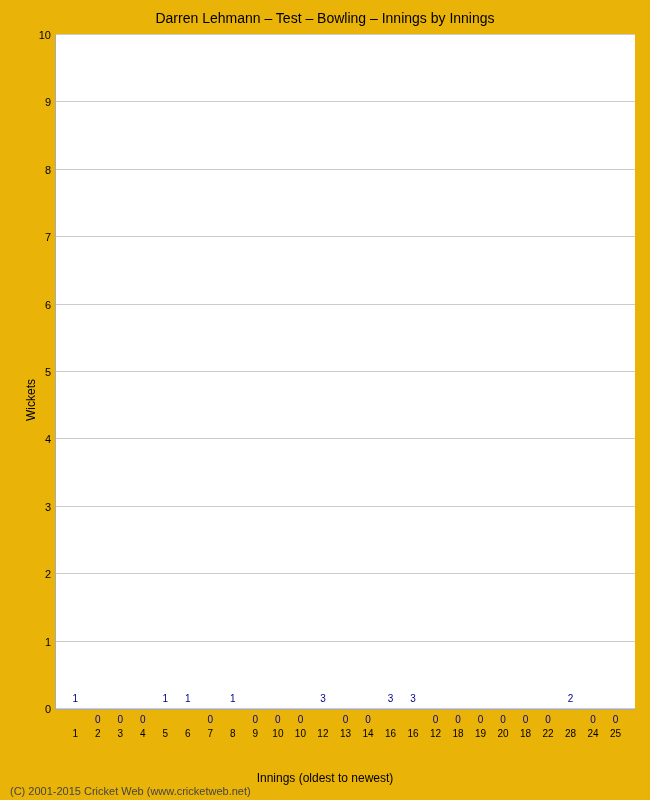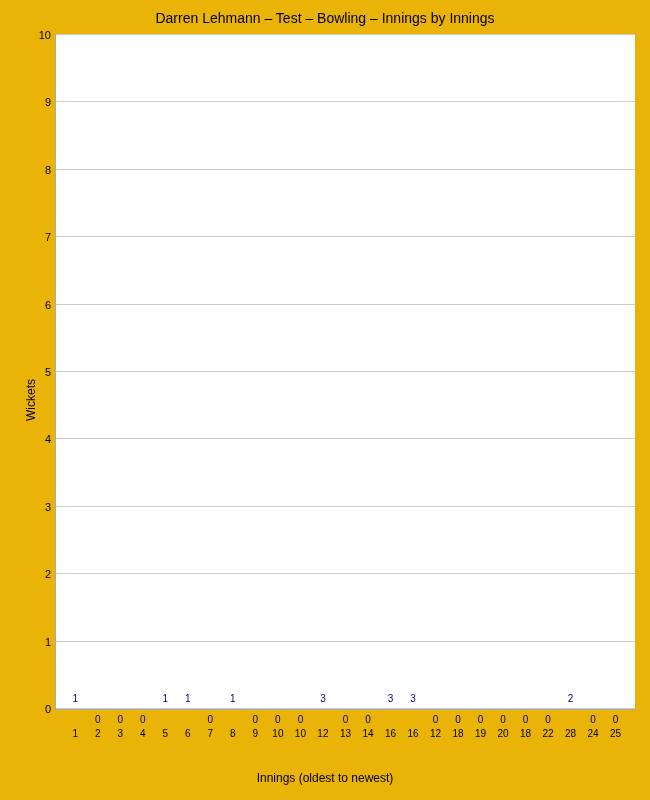--- a/index.html
+++ b/index.html
@@ -303,13 +303,14 @@
         <div class="bar-group">
           <div class="x-tick">25</div>
           <div class="bar" style="height: 0px;">
             <div class="bar-label-zero" style="color: rgb(0, 0, 139);">0</div>
           </div>
         </div>
       </div>
     </div>
 
   <div class="x-axis-label">Innings (oldest to newest)</div>
+  <div class="copyright">(C) 2001-2015 Cricket Web (www.cricketweb.net)</div>
 </div>
 
 </body></html>

